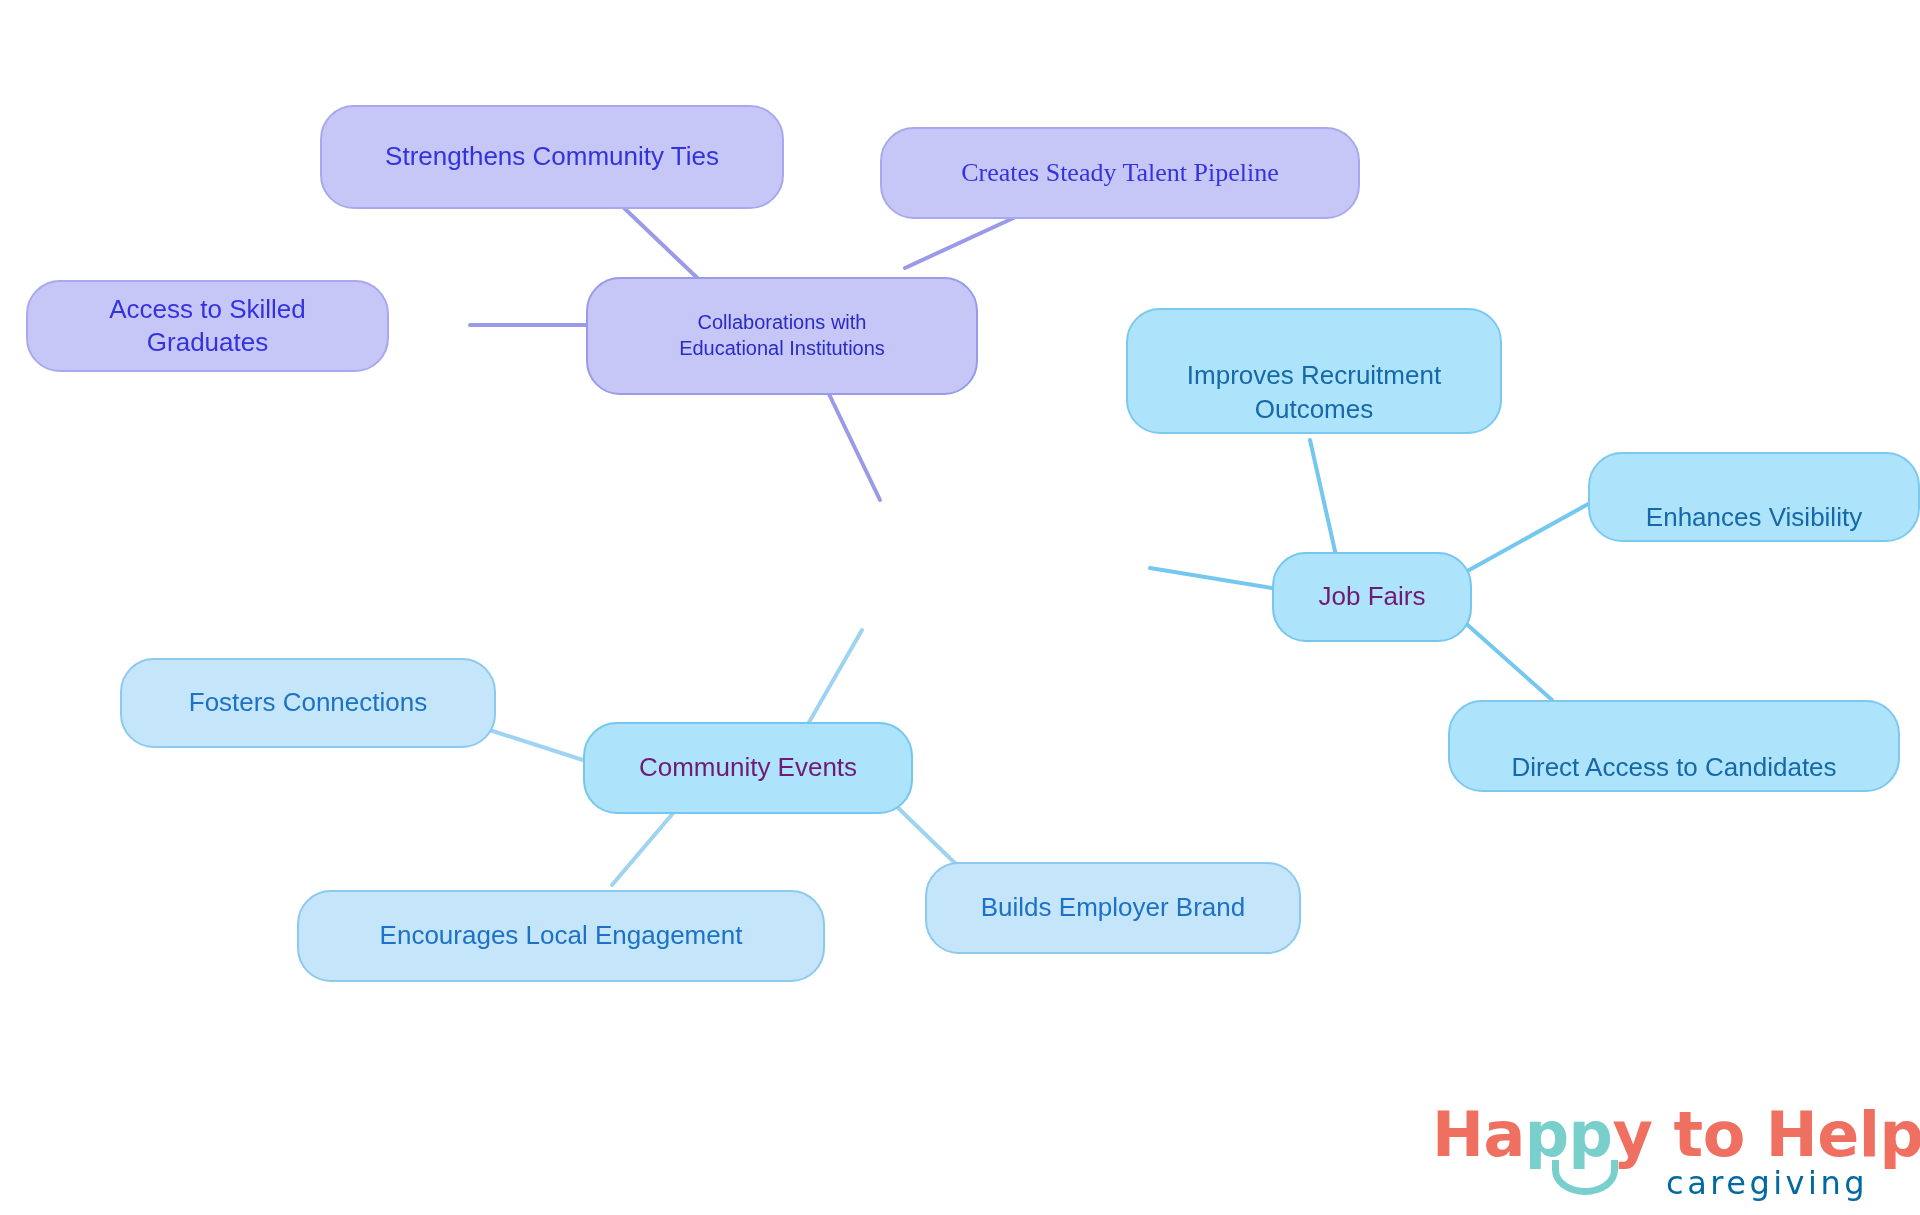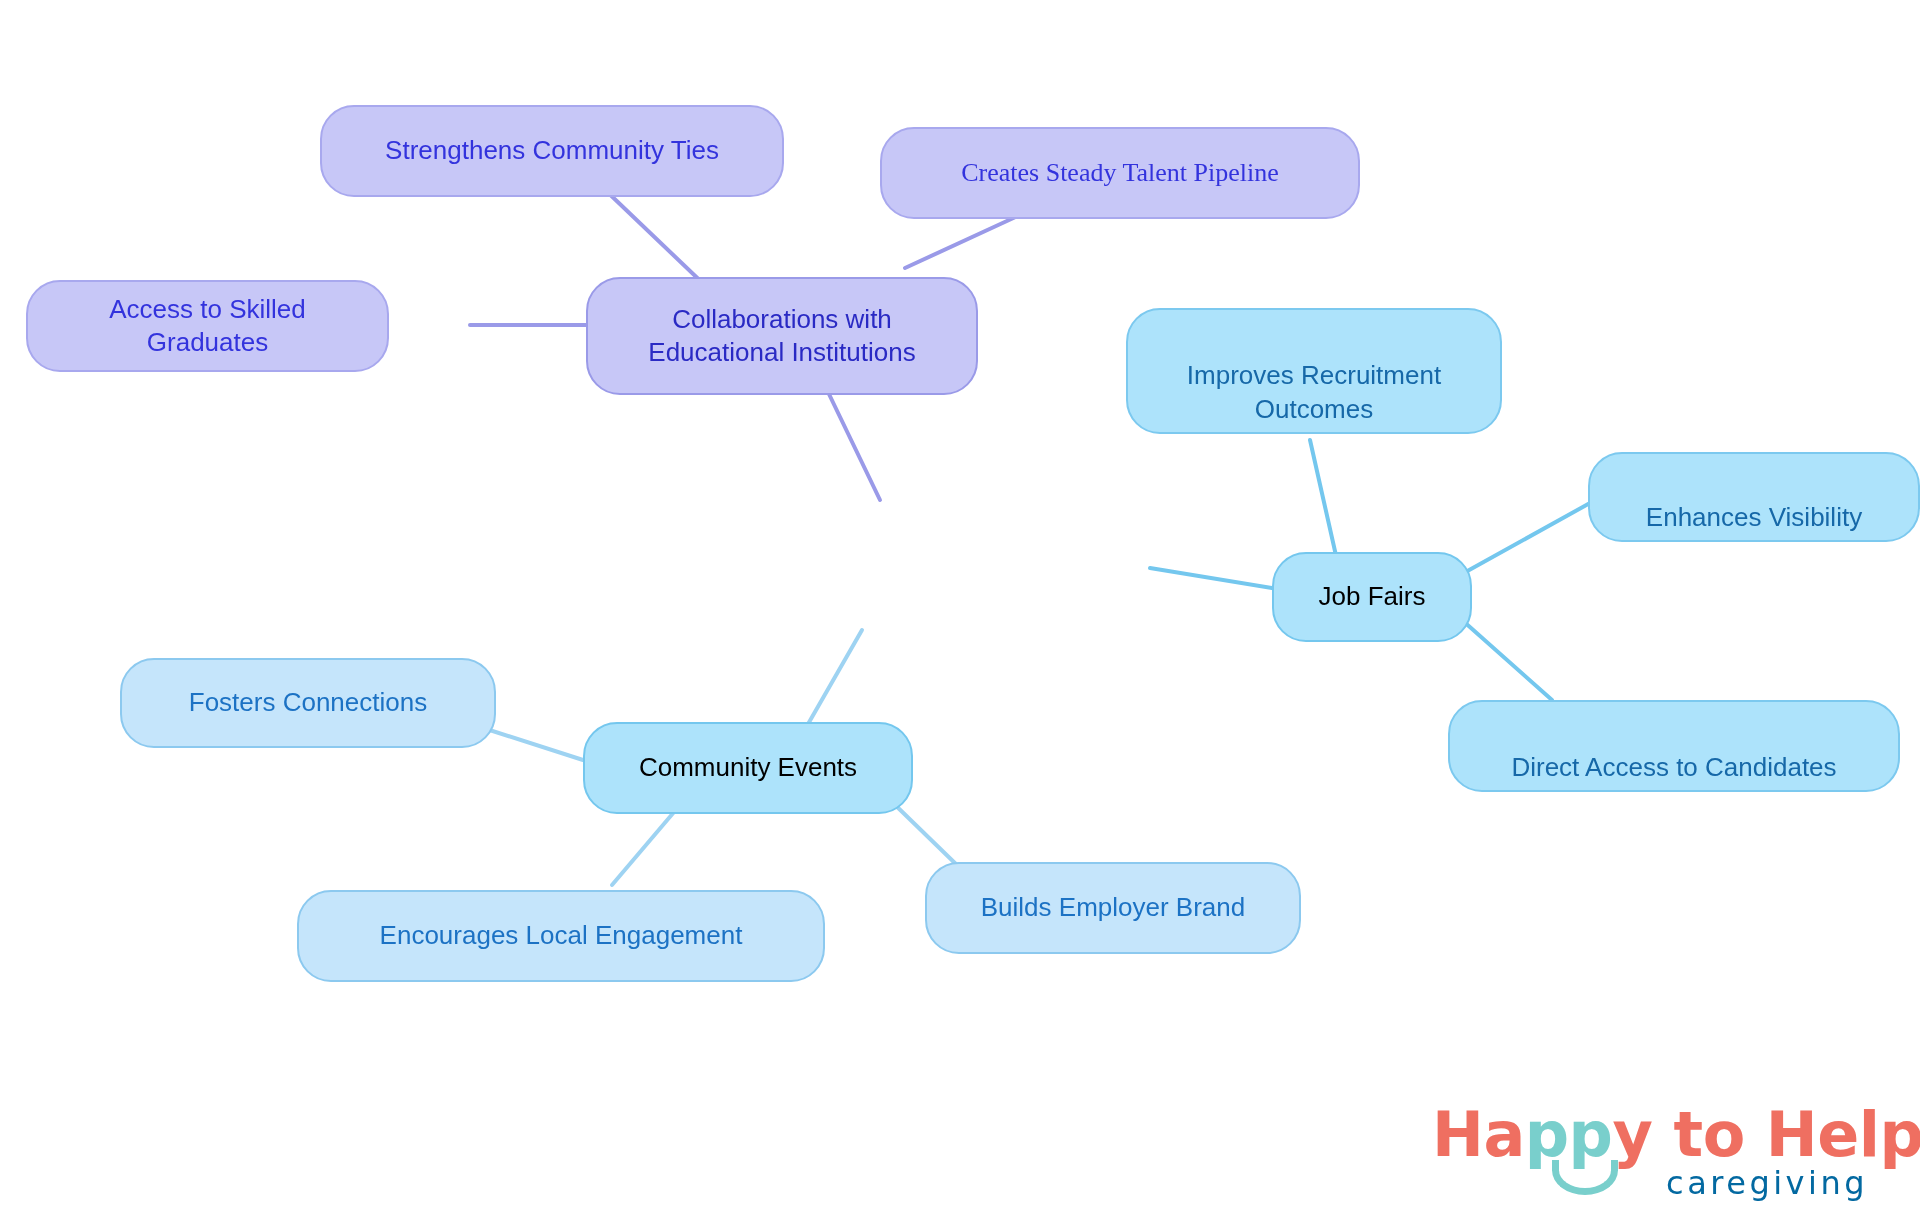--- a/index.html
+++ b/index.html
@@ -53,34 +53,34 @@
     color: #ffffff;
     font-size: 27px;
     border-radius: 30px;
     box-shadow: 0 3px 10px rgba(0,0,0,0.18);
   }
 
   .node-purple-branch {
     background: #c7c7f7;
     border-color: #9a9ae8;
     color: #2a2ac4;
-    font-size: 26px;
+    font-size: 20px;
   }
 
   .node-purple-leaf {
     background: #c7c7f7;
     border-color: #a8a8ee;
     color: #3333dd;
     font-size: 26px;
   }
 
   .node-blue-branch {
     background: #ade3fb;
     border-color: #74c7ee;
-    color: #000000;
+    color: #701a75;
     font-size: 26px;
   }
 
   .node-blue-leaf {
     background: #c5e5fb;
     border-color: #8cc9ef;
     color: #1c72c4;
     font-size: 26px;
   }
 
@@ -168,21 +168,21 @@
 
     <path d="M 890 800 L 960 868" stroke="#9ed3f2" stroke-width="4" fill="none" stroke-linecap="round"></path>
   </svg>
 
 
   <div class="node node-purple-branch" style="left:586px; top:277px; width:392px; height:118px;">
     <span>Collaborations with
 Educational Institutions</span>
   </div>
 
-  <div class="node node-purple-leaf" style="left:320px; top:105px; width:464px; height:92px;">
+  <div class="node node-purple-leaf" style="left:320px; top:105px; width:464px; height:104px;">
     <span>Strengthens Community Ties</span>
   </div>
 
   <div class="node node-purple-leaf" style="left:880px; top:127px; width:480px; height:92px;font-family:Liberation Serif, serif;">
     <span>Creates Steady Talent Pipeline</span>
   </div>
 
   <div class="node node-purple-leaf" style="left:26px; top:280px; width:363px; height:92px;">
     <span>Access to Skilled Graduates</span>
   </div>

